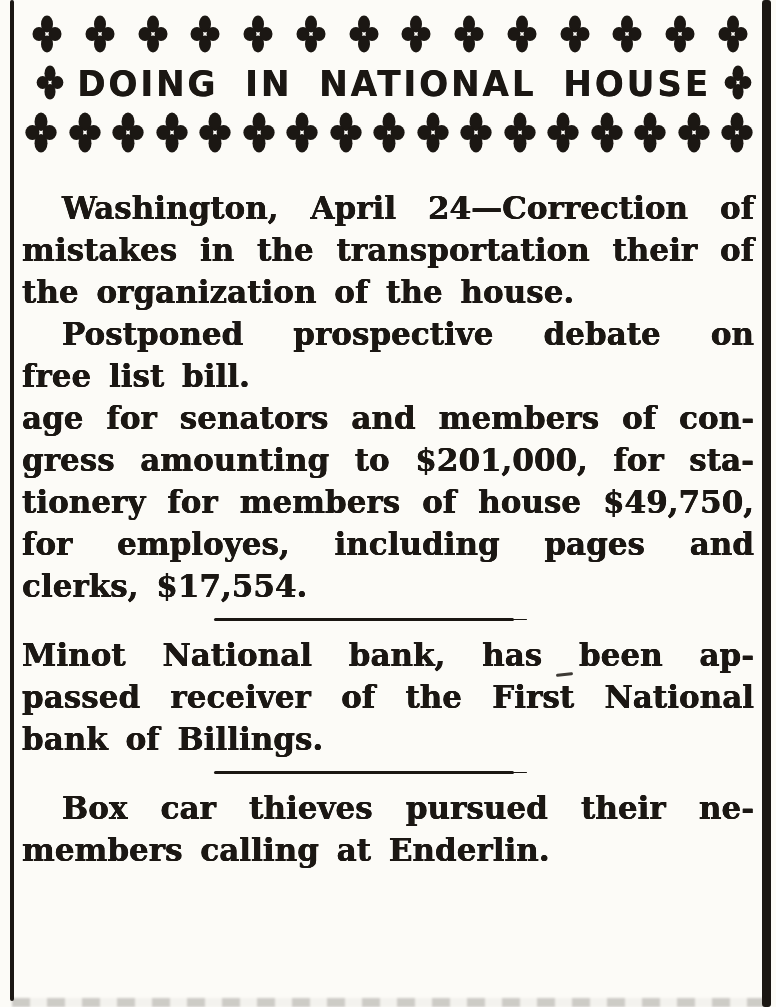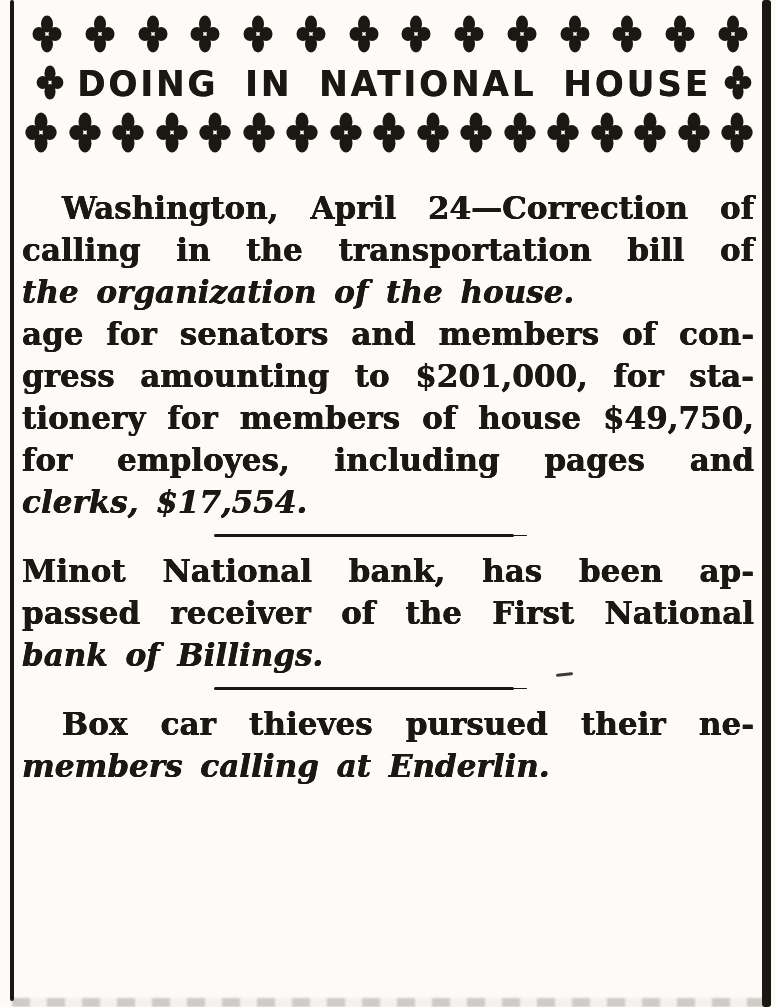--- a/index.html
+++ b/index.html
@@ -72,21 +72,21 @@
     text-shadow: 0.35px 0 0 currentColor, -0.2px 0 0 currentColor;
   }
   .paragraph { margin: 0; }
   .line {
     text-align: justify;
     text-align-last: justify;
     word-spacing: 7px;
     white-space: normal;
   }
   .line.first { text-indent: 40px; }
-  .line.last { text-align: left; text-align-last: left; font-style: italic; }
+  .line.last { text-align: left; text-align-last: left; }
   .divider {
     width: 300px; height: 3px;
     background: var(--ink);
     margin: 11px 0 13px 192px;
     border-radius: 2px;
     box-shadow: 14px 0 0 -1px var(--ink);
   }
   .stray-mark {
     position: absolute; left: 556px; top: 673px;
     width: 17px; height: 3px;
@@ -411,22 +411,26 @@
             <ellipse cx="15" cy="29" rx="6" ry="8.5"></ellipse>
             <ellipse cx="7" cy="19" rx="6.5" ry="7"></ellipse>
             <ellipse cx="23" cy="19" rx="6.5" ry="7"></ellipse>
           </svg>
         </span>
 </div>
 
     <div class="article" id="article">
         <div class="paragraph">
           <div class="line first">Washington, April 24—Correction of</div>
-          <div class="line">calling in the transportation bill of</div>
+          <div class="line">mistakes in the transportation their of</div>
           <div class="line last">the organization of the house.</div>
+        </div>
+        <div class="paragraph">
+          <div class="line first">Postponed prospective debate on</div>
+          <div class="line last">free list bill.</div>
         </div>
         <div class="paragraph">
           <div class="line">age for senators and members of con-</div>
           <div class="line">gress amounting to $201,000, for sta-</div>
           <div class="line">tionery for members of house $49,750,</div>
           <div class="line">for employes, including pages and</div>
           <div class="line last">clerks, $17,554.</div>
         </div>
         <div class="divider"></div>
         <div class="paragraph">

